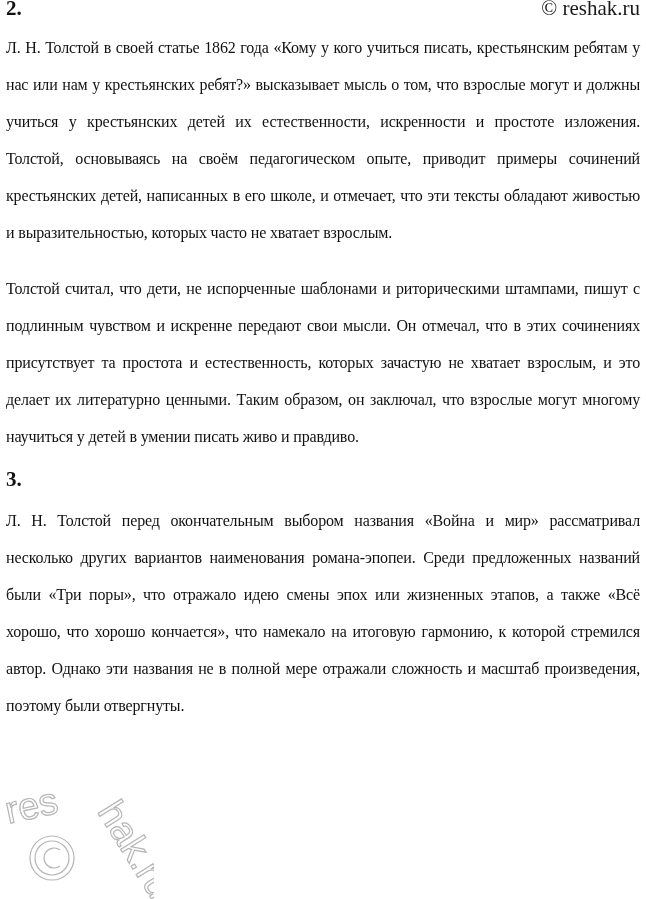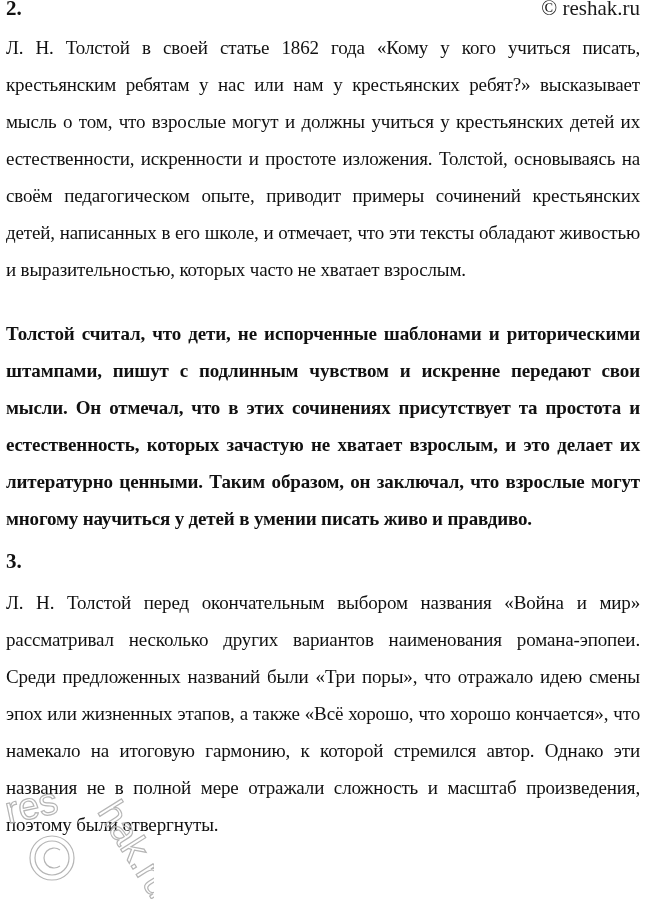--- a/index.html
+++ b/index.html
@@ -32,32 +32,31 @@
     font-weight: bold;
     font-size: 21px;
     line-height: 24px;
   }
   .copyright {
     font-size: 21px;
     line-height: 24px;
     color: #1a1a1a;
   }
   .para {
-    font-size: 19px;
+    font-size: 16px;
     line-height: 37px;
     text-align: justify;
     margin: 0;
     letter-spacing: -0.15px;
   }
   .para.first {
     margin-top: 11px;
   }
   .para.gap {
-    margin-top: 27px;
-    font-weight: bold;
+    margin-top: 19px;
   }
   .section-number {
     font-weight: bold;
     font-size: 21px;
     line-height: 24px;
     margin-top: 12px;
     height: 24px;
   }
   .watermark {
     position: absolute;

